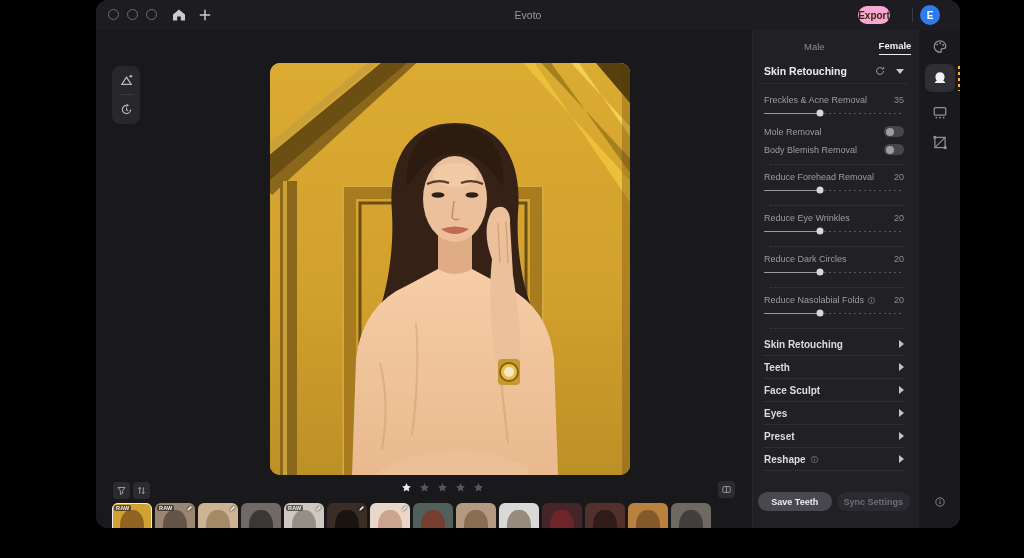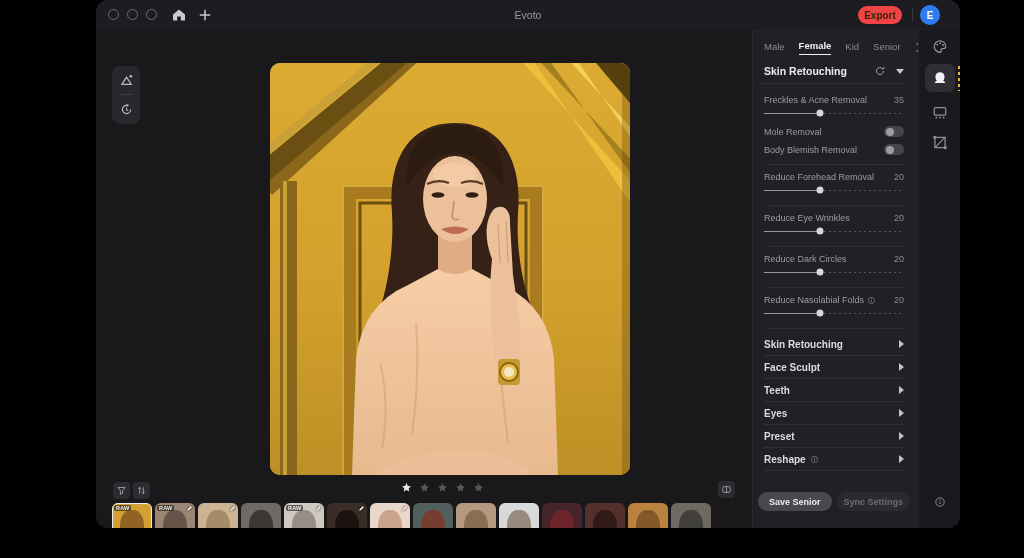--- a/index.html
+++ b/index.html
@@ -10,21 +10,21 @@
   .titlebar{position:absolute;left:0;top:0;width:100%;height:30px;background:#1d1d21;}
   .canvas-area{position:absolute;left:0;top:30px;width:656px;height:498px;background:#19191c;}
   .right-panel{position:absolute;left:656px;top:30px;width:166px;height:498px;background:#202025;border-left:1px solid rgba(255,255,255,.04);}
   .tool-strip{position:absolute;left:822px;top:30px;width:42px;height:498px;background:#1a1a1e;border-left:1px solid rgba(255,255,255,.04);}
   
   .traffic{position:absolute;top:9px;display:flex;gap:8px;left:12px;}
   .traffic span{width:11px;height:11px;border-radius:50%;border:1.5px solid #6d6d73;}
   .tb-icon{position:absolute;top:7px;width:16px;height:16px;color:#c9c9ce;}
   .tb-icon svg{width:16px;height:16px;display:block;}
   .win-title{position:absolute;top:9px;left:0;width:100%;text-align:center;font-size:10.5px;color:#97979d;pointer-events:none;}
-  .export-btn{position:absolute;top:6px;left:762px;width:44px;height:18px;border-radius:9px;background:#ef4444;color:#332a06;font-size:10px;font-weight:700;display:flex;align-items:center;justify-content:center;}
+  .export-btn{position:absolute;top:6px;left:762px;width:32px;height:18px;border-radius:9px;background:#f9a8d4;color:#332a06;font-size:10px;font-weight:700;display:flex;align-items:center;justify-content:center;}
   .tb-div{position:absolute;top:8px;left:816px;width:1px;height:14px;background:#3a3a40;}
   .avatar{position:absolute;top:5px;left:824px;width:20px;height:20px;border-radius:50%;background:#2f7cf0;color:#fff;font-size:10px;font-weight:700;display:flex;align-items:center;justify-content:center;}
   
   .left-toolbar{position:absolute;left:16px;top:36px;width:28px;height:58px;border-radius:8px;background:#27272c;display:flex;flex-direction:column;align-items:center;padding:5px 0;}
   .left-toolbar .lt-btn{width:18px;height:18px;color:#b9b9bf;display:flex;align-items:center;justify-content:center;}
   .left-toolbar .lt-btn svg{width:15px;height:15px;}
   .left-toolbar .lt-div{width:14px;height:1px;background:#3c3c42;margin:5px 0;}
   
   .photo{position:absolute;left:174px;top:33px;width:360px;height:412px;border-radius:10px;overflow:hidden;background:#d2a02c;}
   .photo svg{display:block;width:100%;height:100%;}
@@ -38,21 +38,21 @@
   .thumbs{position:absolute;left:16px;top:473px;display:flex;gap:3px;}
   .thumb{position:relative;width:40px;height:43px;border-radius:6px;overflow:hidden;flex:0 0 auto;}
   .thumb.sel{outline:1.5px solid #e9e9ee;outline-offset:-1.5px;}
   .thumb .subject{position:absolute;left:8px;top:7px;width:24px;height:34px;border-radius:45% 45% 35% 35%;opacity:.9;}
   .thumb .raw{position:absolute;left:2px;top:2px;font-size:5.5px;font-weight:700;color:#eee;background:rgba(15,15,15,.6);border-radius:2px;padding:0 2px;letter-spacing:.2px;}
   .thumb .pen{position:absolute;right:2px;top:2px;width:7px;height:7px;color:#f0f0f0;filter:drop-shadow(0 0 1px #000);}
   .thumb .pen svg{width:7px;height:7px;display:block;}
   
   .rp-inner{position:absolute;left:5px;right:10px;top:0;}
   .rtabs{display:flex;align-items:center;gap:14px;padding:10px 4px 6px 6px;}
-  .rtab{font-size:9.5px;color:#8b8b91;padding-bottom:3px;}
+  .rtab{font-size:9.5px;color:#8b8b91;padding-bottom:3px;margin-left:40px;}
   .rtab.active{color:#f0f0f3;font-weight:700;border-bottom:1.5px solid #f0f0f3;}
   .rtab-scan{margin-left:auto;width:13px;height:13px;color:#9a9aa0;}
   .rtab-scan svg{width:13px;height:13px;display:block;}
   .rp-header{display:flex;align-items:center;padding:4px 4px 6px 6px;border-bottom:1px solid rgba(255,255,255,.05);}
   .rp-header .ttl{font-size:10.5px;font-weight:700;color:#ececf0;}
   .rp-header .reset{margin-left:auto;width:12px;height:12px;color:#a9a9af;}
   .rp-header .reset svg{width:12px;height:12px;display:block;}
   .rp-header .caret{margin-left:10px;width:0;height:0;border-left:4px solid transparent;border-right:4px solid transparent;border-top:5px solid #c9c9ce;}
   .controls{padding:4px 4px 0 6px;}
   .ctl-row{display:flex;align-items:center;margin-top:7px;}
@@ -399,25 +399,25 @@
               <div class="knob" style="left: 40%;"></div>
             </div>
             <hr class="dotline">
           </div>
         <div class="sections">
             <div class="sec-row">
               <span class="sec-label">Skin Retouching</span>
               <span class="sec-arrow"></span>
             </div>
             <div class="sec-row">
+              <span class="sec-label">Teeth</span>
+              <span class="sec-arrow"></span>
+            </div>
+            <div class="sec-row">
               <span class="sec-label">Face Sculpt</span>
-              <span class="sec-arrow"></span>
-            </div>
-            <div class="sec-row">
-              <span class="sec-label">Teeth</span>
               <span class="sec-arrow"></span>
             </div>
             <div class="sec-row">
               <span class="sec-label">Eyes</span>
               <span class="sec-arrow"></span>
             </div>
             <div class="sec-row">
               <span class="sec-label">Preset</span>
               <span class="sec-arrow"></span>
             </div>
@@ -427,21 +427,21 @@
                     <circle cx="8" cy="8" r="5.6" fill="none" stroke="currentColor" stroke-width="1.2"></circle>
                     <path d="M8 7.3 v3.4" stroke="currentColor" stroke-width="1.4"></path>
                     <circle cx="8" cy="5.1" r=".9" fill="currentColor"></circle>
                   </svg>
                 </span></span>
               <span class="sec-arrow"></span>
             </div>
           </div>
       </div>
       <div class="rp-footer">
-        <div class="pill-btn save">Save Senior</div>
+        <div class="pill-btn save">Save Teeth</div>
         <div class="pill-btn sync">Sync Settings</div>
       </div>
     </div>
 
     <div class="tool-strip">
       <div class="ts-active-bg"></div>
       <div class="ts-indicator"></div>
       <div class="ts-info">
           <svg viewBox="0 0 16 16">
             <circle cx="8" cy="8" r="5.6" fill="none" stroke="currentColor" stroke-width="1.2"></circle>

